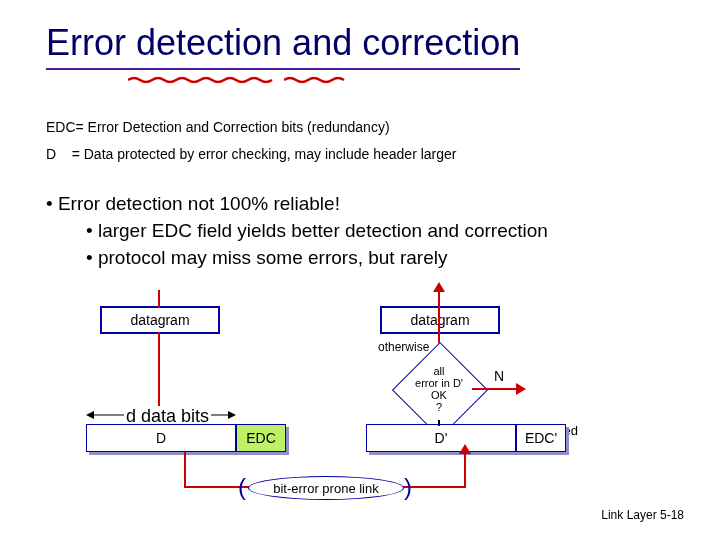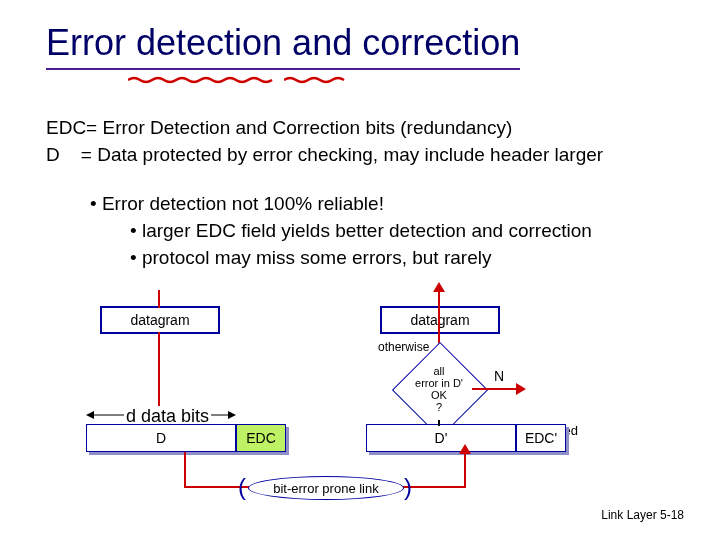--- a/index.html
+++ b/index.html
@@ -1,21 +1,21 @@
 <!DOCTYPE html>
 <html><head>
 <meta charset="utf-8">
 <style>
   html,body{margin:0;padding:0;width:720px;height:540px;background:#fff;font-family:Arial,Helvetica,sans-serif;color:#000;}
   .slide{position:relative;width:720px;height:540px;}
   .title{position:absolute;left:46px;top:22px;font-size:36px;font-weight:400;color:#000066;border-bottom:2px solid #4c1d95;padding-bottom:4px;}
   .red-wave{position:absolute;height:6px;}
   .red-wave svg{display:block;}
-  .defs{position:absolute;left:46px;top:114px;font-size:19px;line-height:27px;}
-  .bullets{position:absolute;left:46px;top:190px;font-size:19px;line-height:27px;margin-left:44px;}
+  .defs{position:absolute;left:46px;top:114px;font-size:14px;line-height:27px;}
+  .bullets{position:absolute;left:46px;top:190px;font-size:19px;line-height:27px;}
   .ind{padding-left:40px;}
   .diagram{position:absolute;left:80px;top:290px;width:560px;height:210px;}
   .box{position:absolute;background:#fff;border:1.5px solid #0000a0;font-family:Arial,sans-serif;}
   .box-inner{position:relative;background:#fff;border:1.5px solid #0000a0;width:100%;height:100%;box-sizing:border-box;display:flex;align-items:center;justify-content:center;}
   .dgm-txt{font-size:14px;}
   .d-label{position:absolute;font-size:18px;font-family:Arial,sans-serif;text-align:center;}
   .diamond{position:absolute;width:66px;height:66px;}
   .diamond .d-shape{position:absolute;left:0;top:0;width:66px;height:66px;transform:rotate(45deg);background:#fff;border:1.5px solid #0000a0;}
   .diamond .d-text{position:absolute;left:-10px;top:0;width:86px;height:66px;display:flex;flex-direction:column;align-items:center;justify-content:center;font-size:11px;line-height:12px;text-align:center;}
   .oval{position:absolute;border:1.5px solid #0000a0;border-radius:50%;display:flex;align-items:center;justify-content:center;font-size:13px;background:#fff;}

